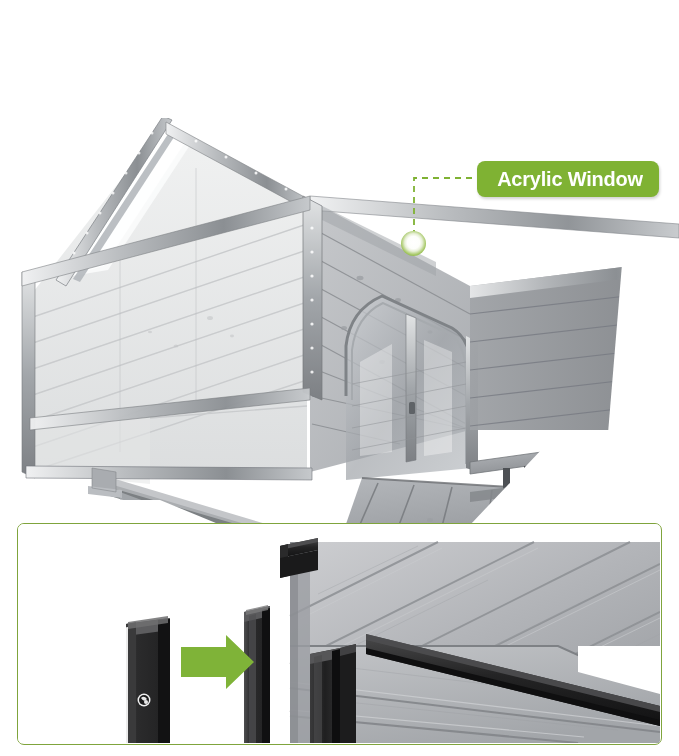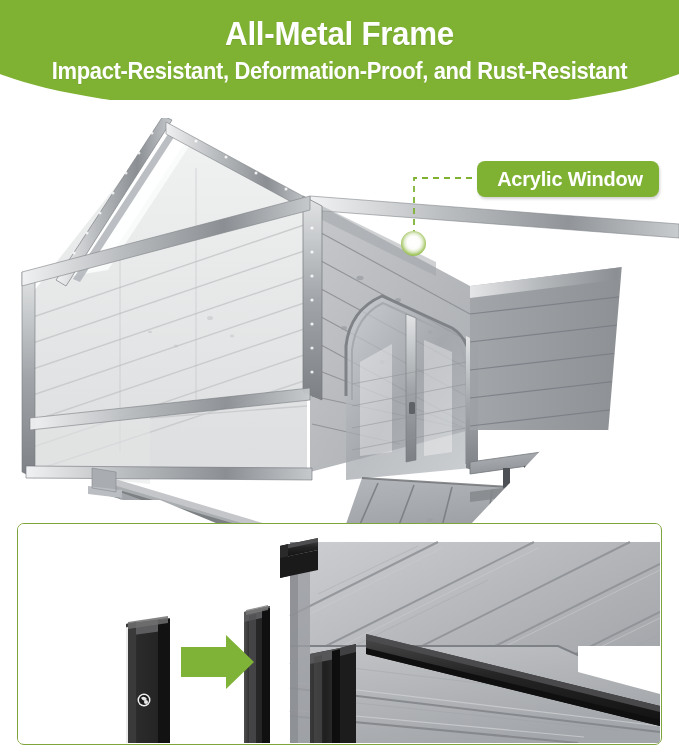--- a/index.html
+++ b/index.html
@@ -144,25 +144,20 @@
     top: 0;
     width: 642px;
     height: 219px;
   }
 </style>
 </head>
 <body>
 
 <div id="page">
 
-  <div id="header-banner">
-    <div id="header-green"></div>
-    <div id="header-title">All-Metal Frame</div>
-    <div id="header-subtitle">Impact-Resistant, Deformation-Proof, and Rust-Resistant</div>
-  </div>
 
   <div id="hero-photo">
     <svg class="sv" width="679" height="425" viewBox="0 0 679 425">
       <defs>
         <linearGradient id="gWoodL" x1="0" y1="0" x2="0" y2="1">
           <stop offset="0" stop-color="#f1f2f2"></stop>
           <stop offset="1" stop-color="#dcdedf"></stop>
         </linearGradient>
         <linearGradient id="gWoodM" x1="0" y1="0" x2="1" y2="1">
           <stop offset="0" stop-color="#c6c8cb"></stop>

